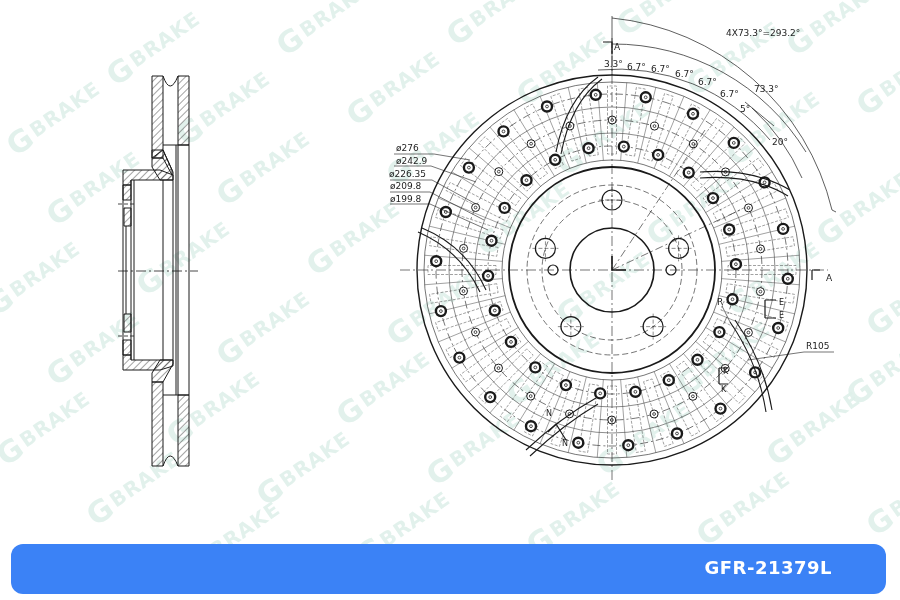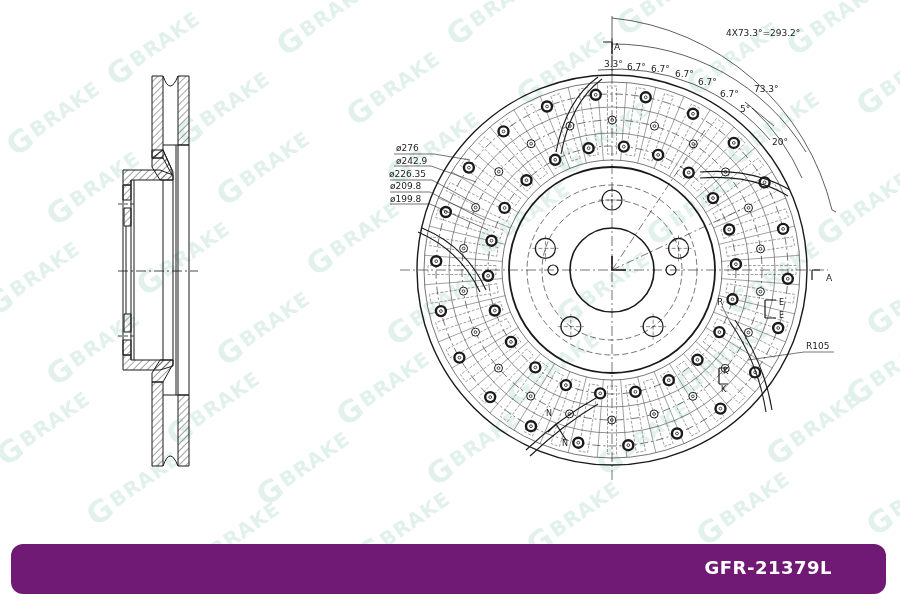--- a/index.html
+++ b/index.html
@@ -25,21 +25,21 @@
   .wm .g {
     display: inline-block;
     font-size: 30px;
     margin-right: 2px;
     vertical-align: -4px;
   }
   .footer-bar {
     position: absolute;
     left: 11px; top: 544px;
     width: 875px; height: 50px;
-    background: #701a75;
+    background: #3b82f6;
     border-radius: 12px;
   }
   .footer-code {
     position: absolute;
     right: 54px; top: 13px;
     color: #ffffff;
     font-family: "DejaVu Sans", sans-serif;
     font-weight: bold;
     font-size: 18px;
     letter-spacing: 0.5px;

